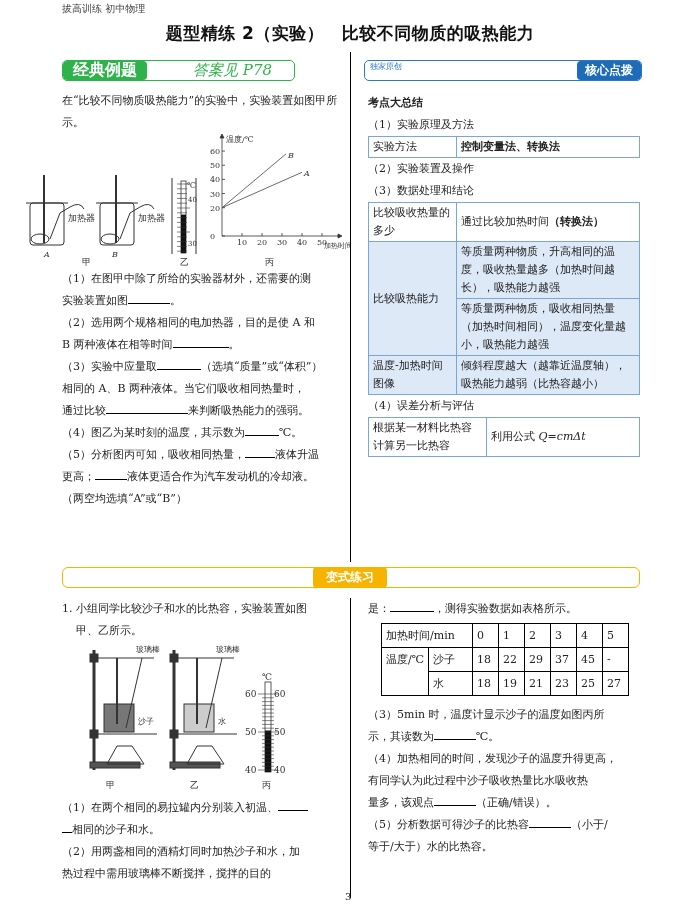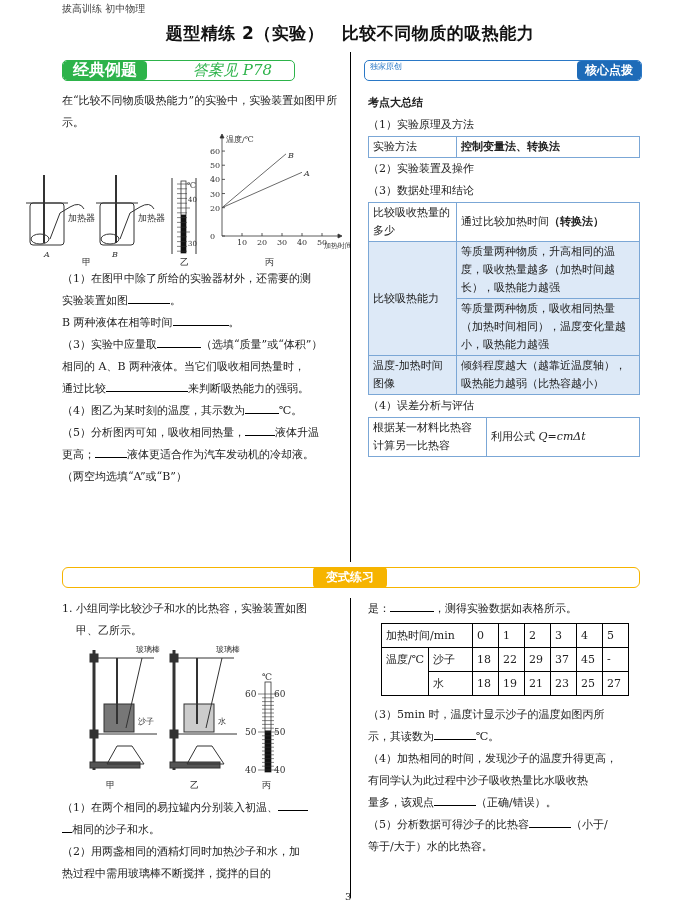--- a/index.html
+++ b/index.html
@@ -147,20 +147,21 @@
       <text x="26" y="8">温度/℃</text>
       <text x="88" y="23.9076923076923" font-style="italic">B</text>
       <text x="104" y="42.30769230769231" font-style="italic">A</text>
     </g>
 </svg>
 <div class="abs fig-label" style="left:265px;top:256px;">丙</div>
 
 <div class="abs left-col p" style="top:268px;">
   <div>（1）在图甲中除了所给的实验器材外，还需要的测</div>
   <div><span>实验装置如图</span><span class="blank" style="width:42px"></span><span>。</span></div>
+  <div>（2）选用两个规格相同的电加热器，目的是使 A 和</div>
   <div><span>B 两种液体在相等时间</span><span class="blank" style="width:56px"></span><span>。</span></div>
   <div><span>（3）实验中应量取</span><span class="blank" style="width:44px"></span><span>（选填“质量”或“体积”）</span></div>
   <div>相同的 A、B 两种液体。当它们吸收相同热量时，</div>
   <div><span>通过比较</span><span class="blank" style="width:82px"></span><span>来判断吸热能力的强弱。</span></div>
   <div><span>（4）图乙为某时刻的温度，其示数为</span><span class="blank" style="width:34px"></span><span>℃。</span></div>
   <div><span>（5）分析图丙可知，吸收相同热量，</span><span class="blank" style="width:30px"></span><span>液体升温</span></div>
   <div><span>更高；</span><span class="blank" style="width:32px"></span><span>液体更适合作为汽车发动机的冷却液。</span></div>
   <div>（两空均选填“A”或“B”）</div>
 </div>
 

